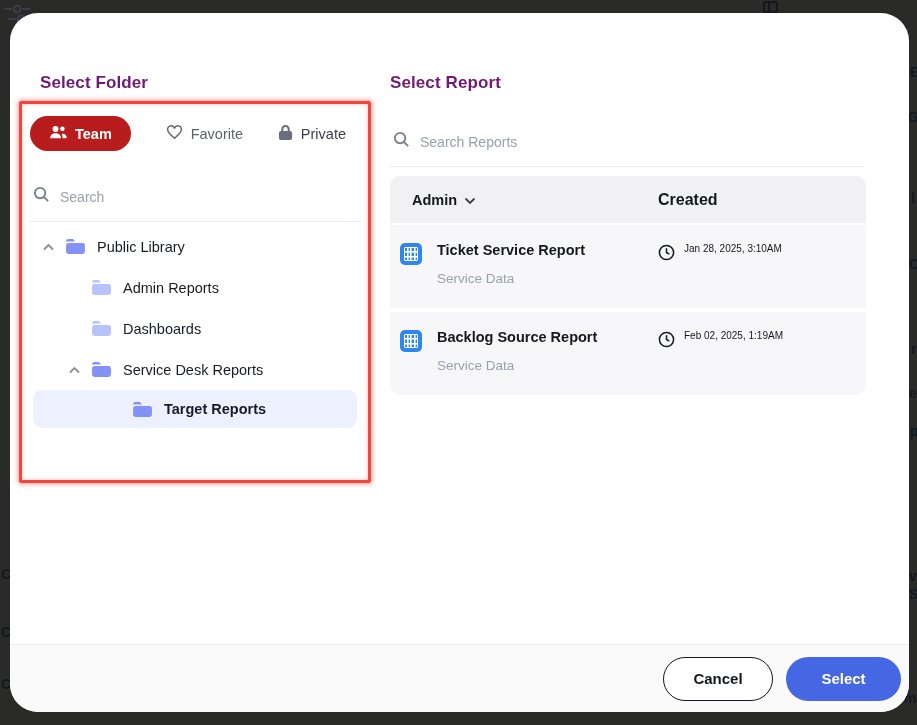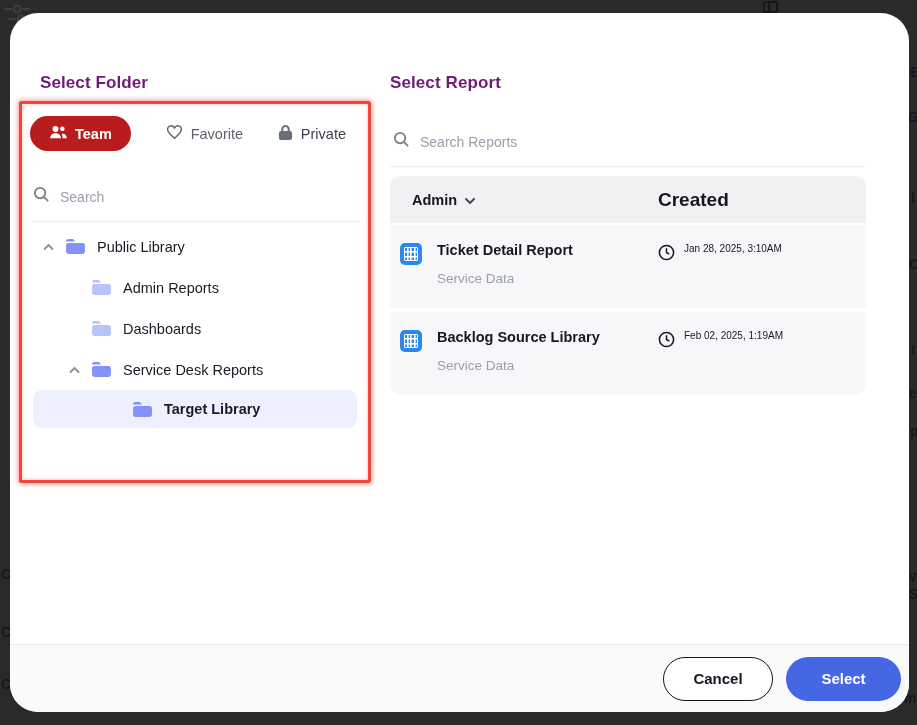--- a/index.html
+++ b/index.html
@@ -70,21 +70,21 @@
   .tree-row.selected { background:#edf0fe; border-radius:9px; margin:0 11px 0 11px; height:38px; }
   .tree-row.selected .lbl { font-weight:600; }
   .folder svg .f-part { fill:#8492f7; }
   .folder.closed svg .f-part { fill:#b9c3fb; }
 
   
   .report-table { position:absolute; left:380px; top:163px; width:476px; }
   .thead { background:#f1f1f3; border-radius:10px 10px 0 0; height:47px; display:flex; align-items:center;
            margin-bottom:2px; }
   .th-name { display:flex; align-items:center; gap:7px; padding-left:22px; font-size:14.5px; font-weight:600; color:#16181d; width:268px; }
-  .th-created { font-size:19px; font-weight:600; color:#16181d; }
+  .th-created { font-size:16px; font-weight:600; color:#16181d; }
   .trow { background:#f7f7f9; height:83px; margin-bottom:4px; display:flex; padding:17px 0 0 10px; cursor:pointer; }
   .trow:last-child { border-radius:0 0 10px 10px; margin-bottom:0; }
   .cell-name { width:258px; display:flex; gap:15px; }
   .report-icon { width:22px; height:22px; background:#2e86ef; border-radius:5px; flex:0 0 auto; position:relative; margin-top:1px; }
   .report-icon:before { content:""; position:absolute; inset:4px; border:1.6px solid #fff; border-radius:1px; }
   .report-icon:after { content:""; position:absolute; inset:4px;
       background:
         linear-gradient(#fff,#fff) 50% 0/1.6px 100% no-repeat,
         linear-gradient(#fff,#fff) 0 33%/100% 1.6px no-repeat,
         linear-gradient(#fff,#fff) 0 75%/100% 1.6px no-repeat,
@@ -237,21 +237,21 @@
         <span class="lbl">Service Desk Reports</span>
       </div>
 
       <div class="tree-row selected indent-3">
         <span class="folder open">
           <svg width="21" height="17" viewBox="0 0 22 18">
             <path class="f-part" d="M1 3.4 C1 2 2 1 3.4 1 H8.2 L10.6 3.8 H1 Z"></path>
             <rect class="f-part" x="1" y="5.2" width="20" height="11.8" rx="2.6"></rect>
           </svg>
         </span>
-        <span class="lbl">Target Library</span>
+        <span class="lbl">Target Reports</span>
       </div>
 
     </div>
   </div>
 
   <div class="search-right">
     <span>
       <svg width="17" height="17" viewBox="0 0 18 18" fill="none" stroke="#7b818b" stroke-width="2">
         <circle cx="7.5" cy="7.5" r="5.5"></circle>
           <line x1="11.7" y1="11.7" x2="16" y2="16"></line>
@@ -270,40 +270,40 @@
             </svg>
         </span>
       </div>
       <div class="th-created">Created</div>
     </div>
 
     <div class="trow">
       <div class="cell-name">
         <span class="report-icon"></span>
         <div>
-          <div class="r-title">Ticket Detail Report</div>
+          <div class="r-title">Ticket Service Report</div>
           <div class="r-sub">Service Data</div>
         </div>
       </div>
       <div class="cell-created">
         <span class="clock">
           <svg width="17" height="17" viewBox="0 0 18 18" fill="none" stroke="#15181f" stroke-width="1.6">
             <circle cx="9" cy="9" r="7.5"></circle>
               <path d="M9 4.5 V9 L12 10.8"></path>
           </svg>
         </span>
         <span class="date">Jan 28, 2025, 3:10AM</span>
       </div>
     </div>
 
     <div class="trow">
       <div class="cell-name">
         <span class="report-icon"></span>
         <div>
-          <div class="r-title">Backlog Source Library</div>
+          <div class="r-title">Backlog Source Report</div>
           <div class="r-sub">Service Data</div>
         </div>
       </div>
       <div class="cell-created">
         <span class="clock">
           <svg width="17" height="17" viewBox="0 0 18 18" fill="none" stroke="#15181f" stroke-width="1.6">
             <circle cx="9" cy="9" r="7.5"></circle>
               <path d="M9 4.5 V9 L12 10.8"></path>
           </svg>
         </span>

